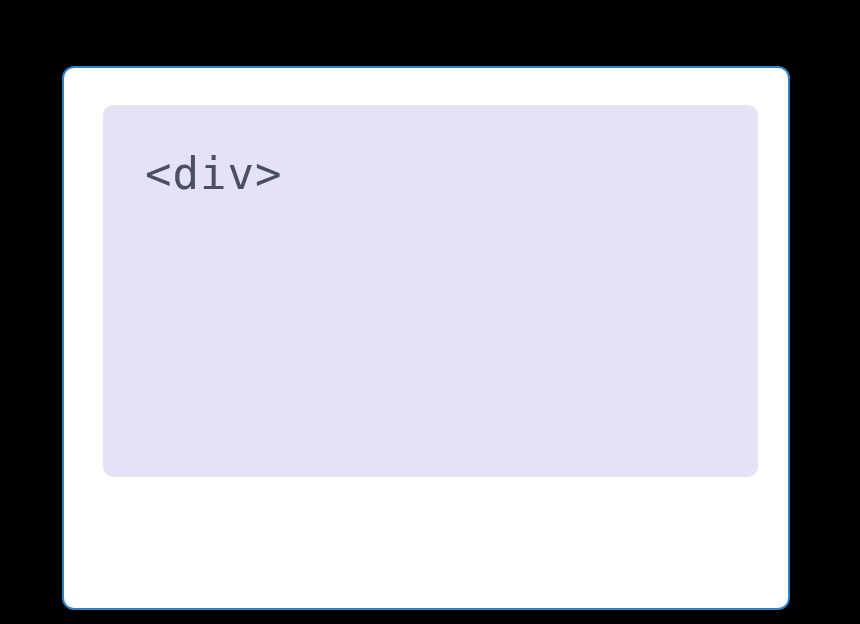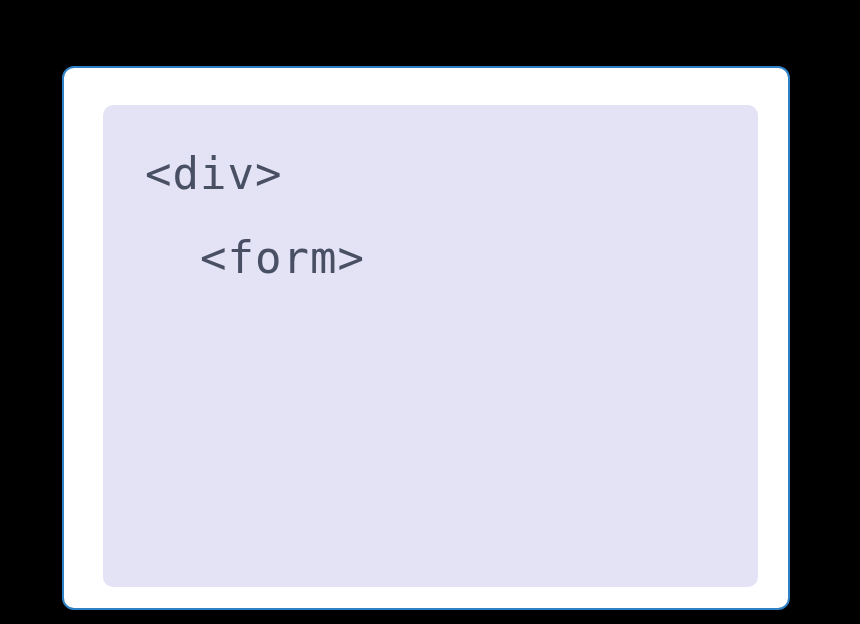--- a/index.html
+++ b/index.html
@@ -23,21 +23,21 @@
     box-sizing: border-box;
     background: #ffffff;
     border: 2px solid #2e81c4;
     border-radius: 12px;
   }
   .code-block {
     position: absolute;
     left: 39px;
     top: 37px;
     width: 655px;
-    height: 482px;
+    height: 372px;
     box-sizing: border-box;
     background: #e4e3f6;
     border-radius: 10px;
     padding: 27px 0 0 42px;
     overflow: hidden;
   }
   .code-line {
     margin: 0;
     white-space: pre;
     font-family: "DejaVu Sans Mono", monospace;
@@ -48,15 +48,14 @@
     color: #495064;
     letter-spacing: 1px;
   }
 </style>
 </head>
 <body>
 
 <div class="card">
   <div class="code-block">
     <pre class="code-line">&lt;div&gt;</pre>
-    <pre class="code-line">  &lt;form&gt;</pre>
   </div>
 </div>
 
 </body></html>

